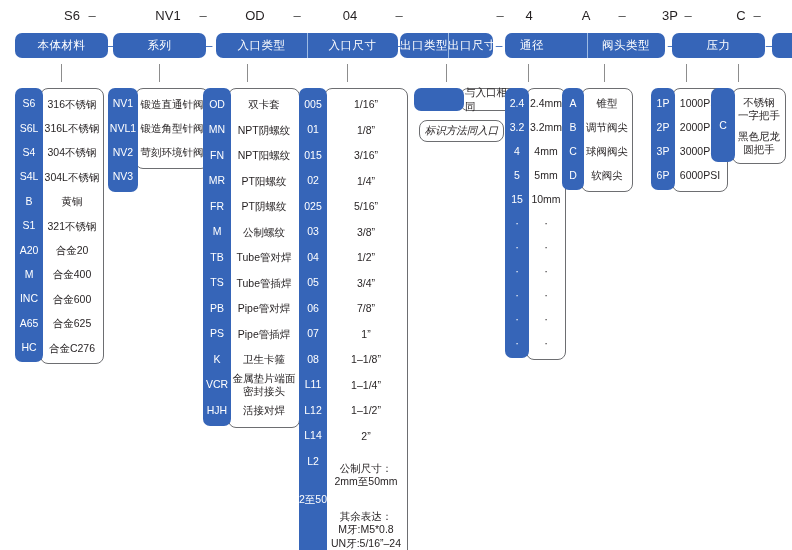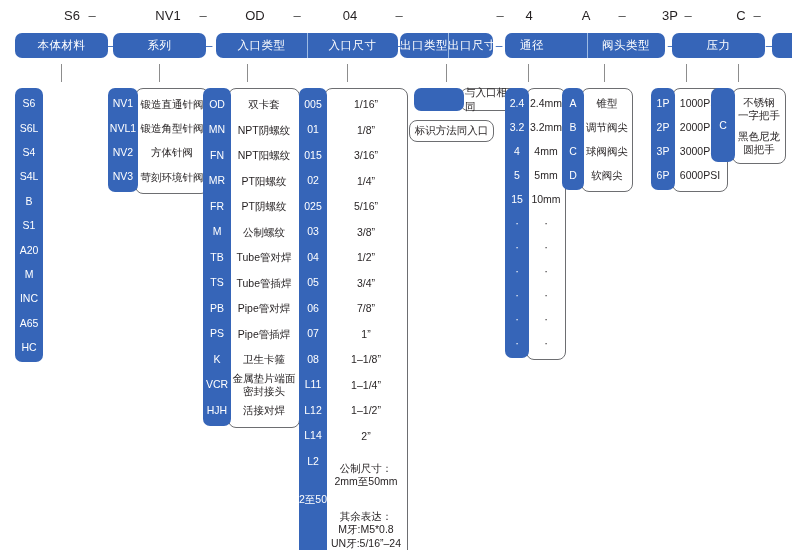--- a/index.html
+++ b/index.html
@@ -211,32 +211,44 @@
           <div class="cell" style="height: 24.4px;">S4</div>
           <div class="cell" style="height: 24.4px;">S4L</div>
           <div class="cell" style="height: 24.4px;">B</div>
           <div class="cell" style="height: 24.4px;">S1</div>
           <div class="cell" style="height: 24.4px;">A20</div>
           <div class="cell" style="height: 24.4px;">M</div>
           <div class="cell" style="height: 24.4px;">INC</div>
           <div class="cell" style="height: 24.4px;">A65</div>
           <div class="cell" style="height: 24.4px;">HC</div>
         </div>
+        <div class="labels" style="width: 64px; padding: 3px 0px;">
+          <div class="cell" style="height: 24.4px;">316不锈钢</div>
+          <div class="cell" style="height: 24.4px;">316L不锈钢</div>
+          <div class="cell" style="height: 24.4px;">304不锈钢</div>
+          <div class="cell" style="height: 24.4px;">304L不锈钢</div>
+          <div class="cell" style="height: 24.4px;">黄铜</div>
+          <div class="cell" style="height: 24.4px;">321不锈钢</div>
+          <div class="cell" style="height: 24.4px;">合金20</div>
+          <div class="cell" style="height: 24.4px;">合金400</div>
+          <div class="cell" style="height: 24.4px;">合金600</div>
+          <div class="cell" style="height: 24.4px;">合金625</div>
+          <div class="cell" style="height: 24.4px;">合金C276</div>
+        </div>
       </div>
       <div class="col" style="left: 108px; top: 88px;">
         <div class="codes" style="width: 30px; padding: 3px 0px;">
           <div class="cell" style="height: 24.4px;">NV1</div>
           <div class="cell" style="height: 24.4px;">NVL1</div>
           <div class="cell" style="height: 24.4px;">NV2</div>
           <div class="cell" style="height: 24.4px;">NV3</div>
         </div>
         <div class="labels" style="width: 74px; padding: 3px 0px;">
           <div class="cell" style="height: 24.4px;">锻造直通针阀</div>
           <div class="cell" style="height: 24.4px;">锻造角型针阀</div>
-          <div class="cell" style="height: 24.4px;">方体针阀</div>
           <div class="cell" style="height: 24.4px;">苛刻环境针阀</div>
         </div>
       </div>
       <div class="col" style="left: 203px; top: 88px;">
         <div class="codes" style="width: 28px; padding: 3px 0px;">
           <div class="cell" style="height: 25.5px;">OD</div>
           <div class="cell" style="height: 25.5px;">MN</div>
           <div class="cell" style="height: 25.5px;">FN</div>
           <div class="cell" style="height: 25.5px;">MR</div>
           <div class="cell" style="height: 25.5px;">FR</div>
@@ -364,21 +376,21 @@
           <div class="cell" style="height: 24px;">6000PSI</div>
         </div>
       </div>
     </div>
 
   <div id="outlet-layer">
       <div class="outlet-top" style="left: 414px; top: 88px;">
         <div class="outlet-pill"></div>
         <div class="outlet-card" style="width: 62px;">与入口相同</div>
       </div>
-      <div class="outlet-note" style="left: 409px; top: 120px; width: 85px; height: 22px;">标识方法同入口</div>
+      <div class="outlet-note" style="left: 419px; top: 120px; width: 85px; height: 22px; font-style: italic;">标识方法同入口</div>
     </div>
 
   <div id="handle-layer">
       <div class="col" style="left: 711px; top: 88px;">
         <div class="handle-codes" style="width: 24px; height: 74px;">C</div>
         <div class="labels" style="width: 54px; padding: 3px 0px;">
           <div class="cell" style="height: 34px;">不锈钢
 一字把手</div>
           <div class="cell" style="height: 34px;">黑色尼龙
 圆把手</div>

